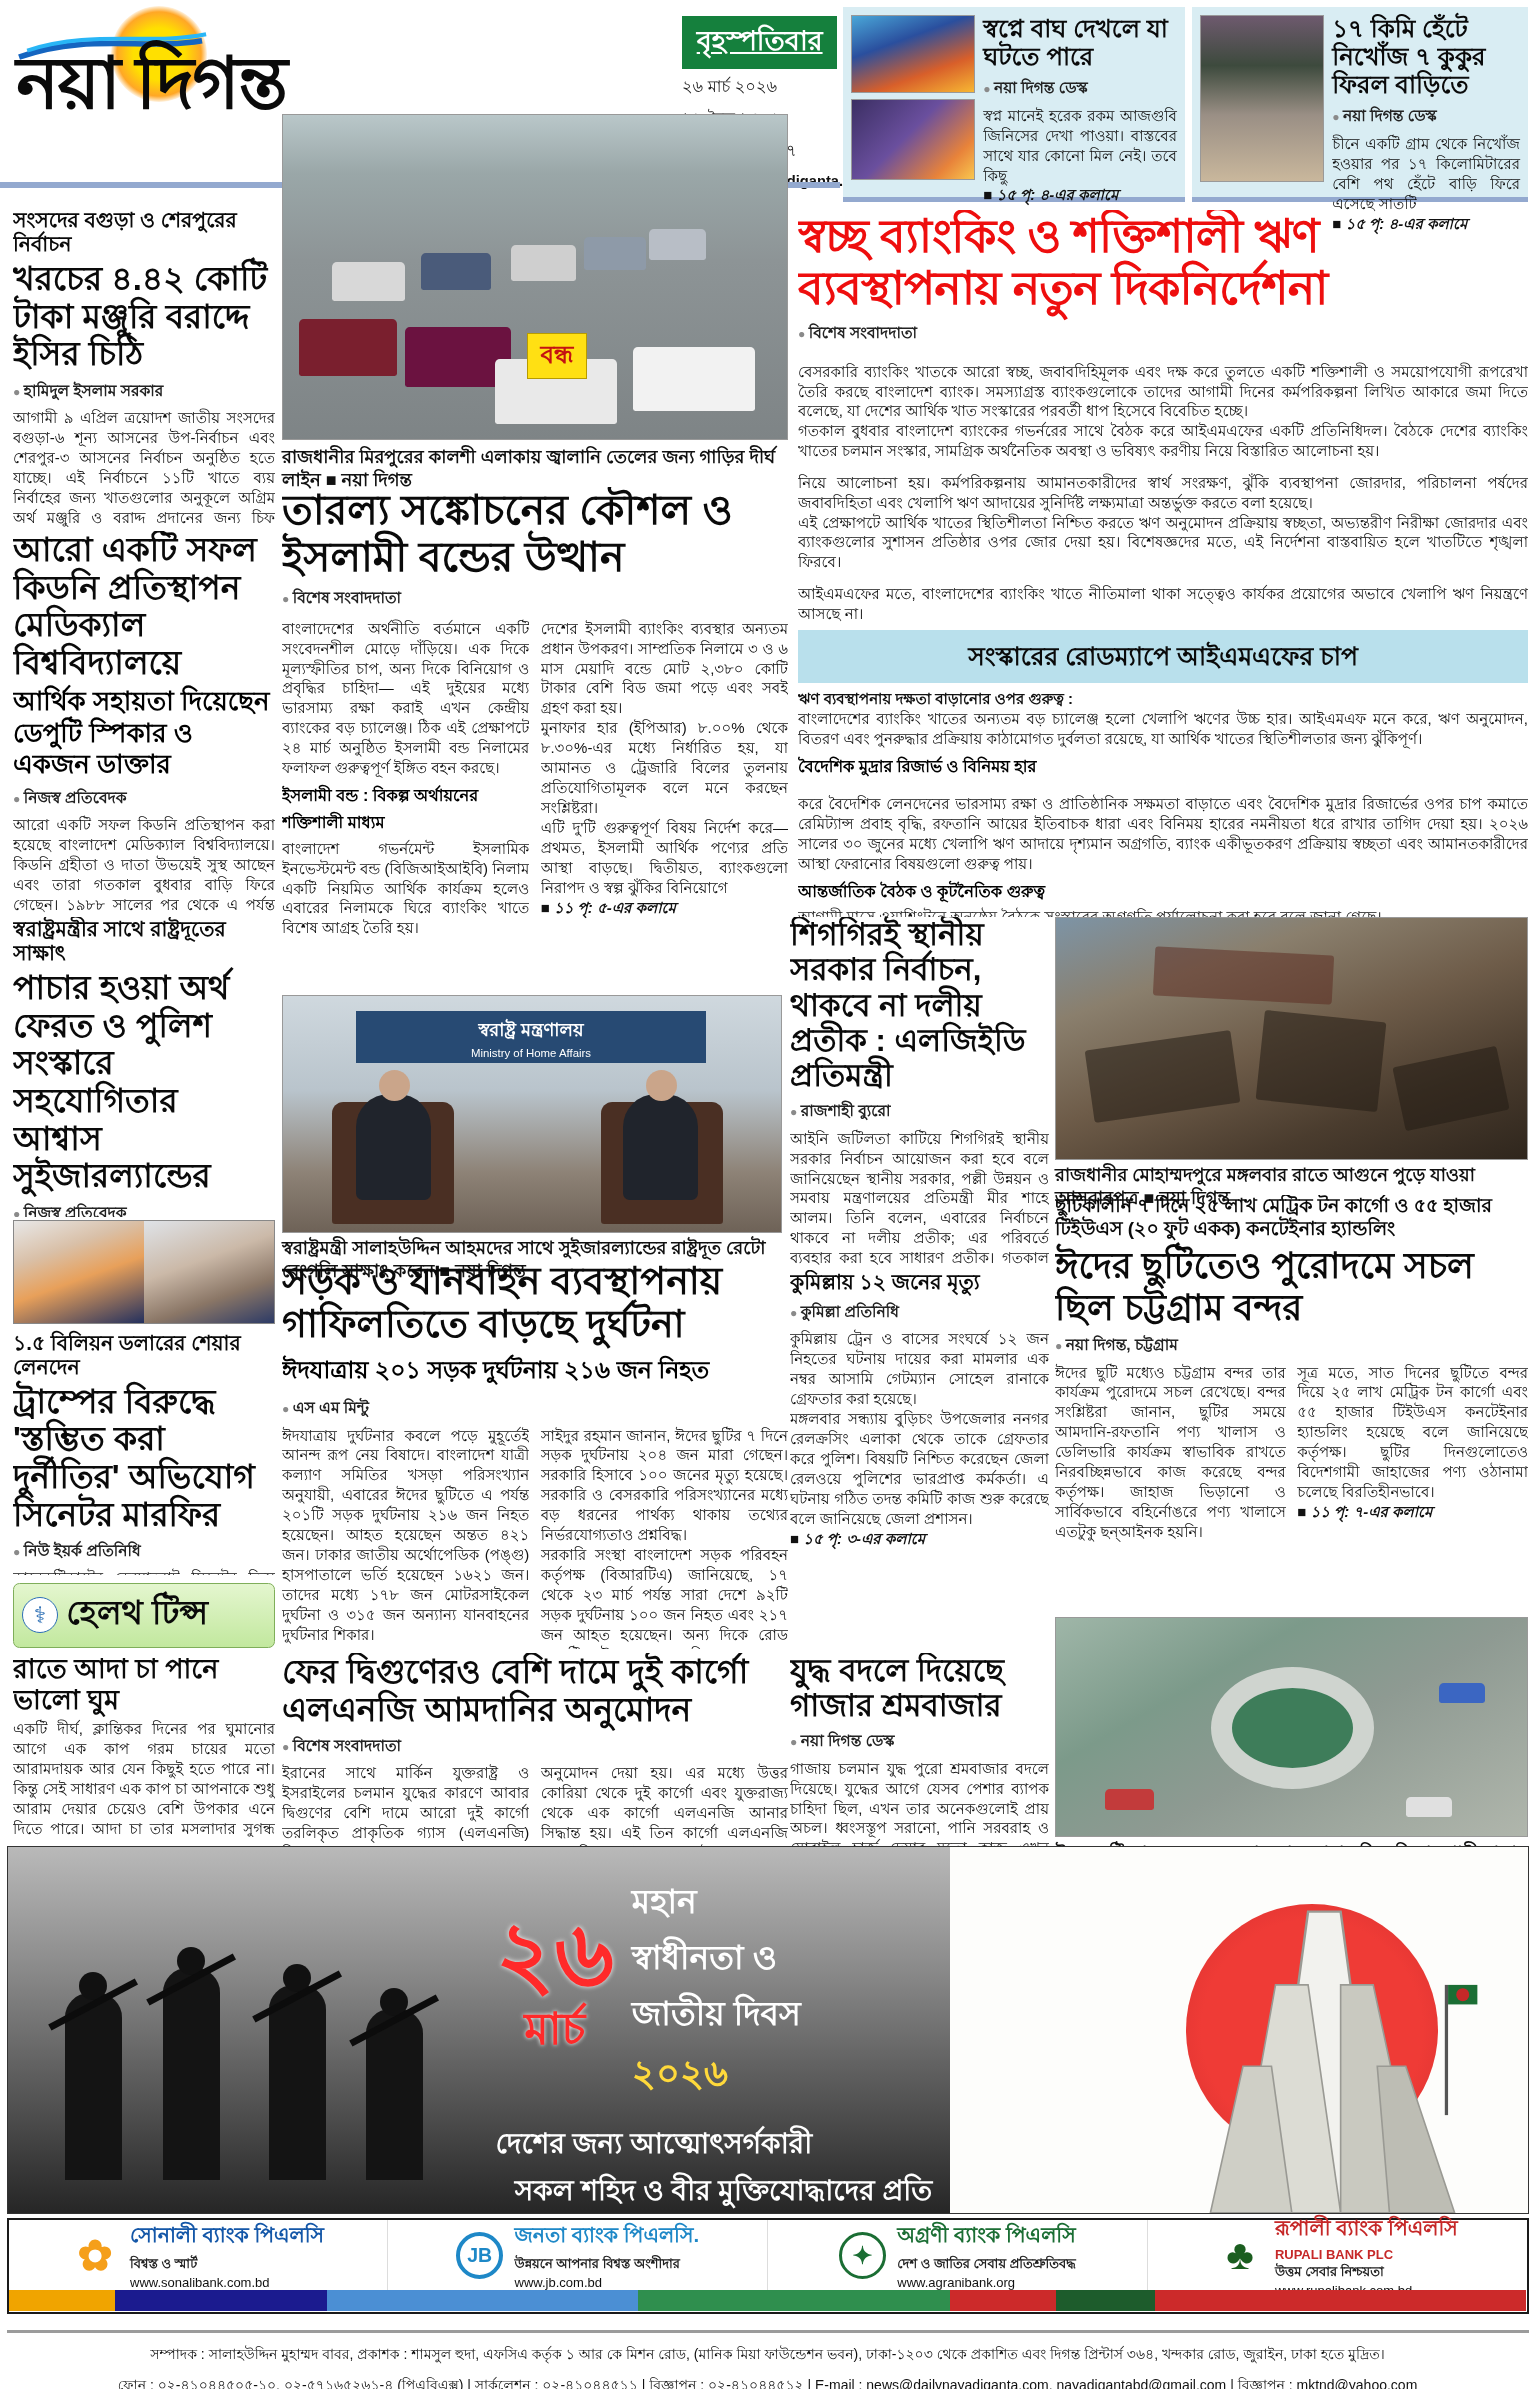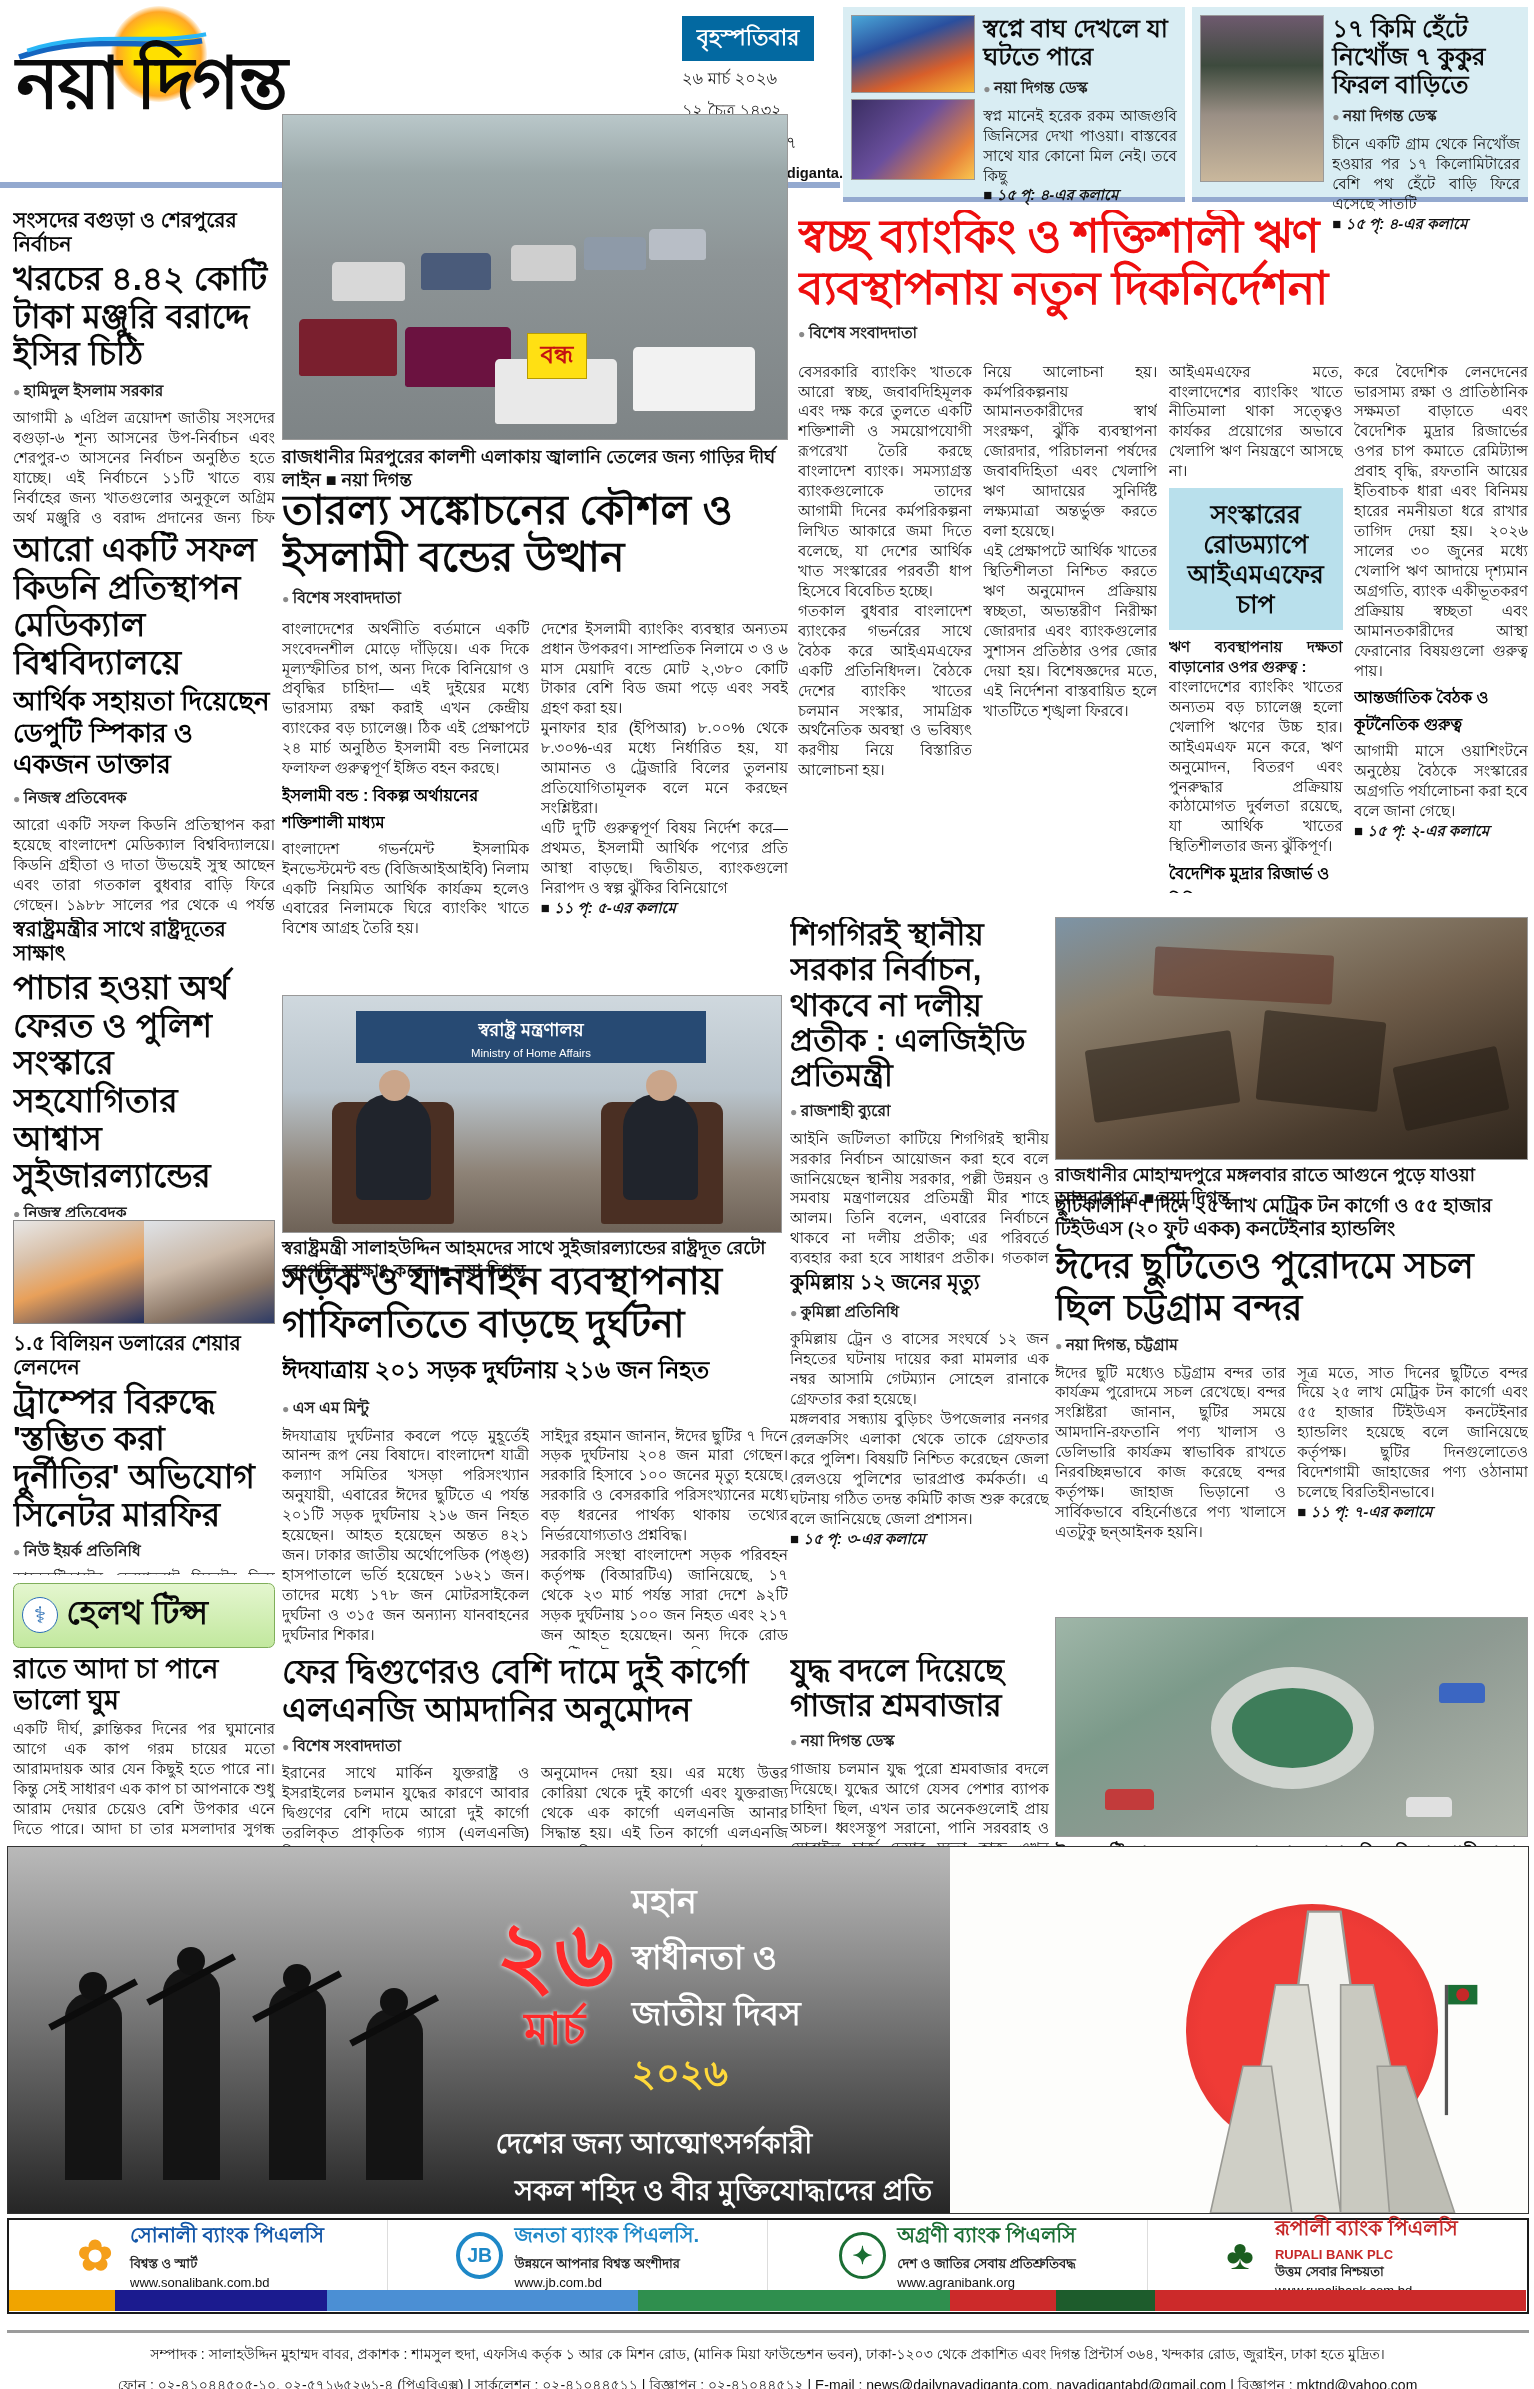--- a/index.html
+++ b/index.html
@@ -9,21 +9,21 @@
   .abs { position:absolute; }
 
   
   #logo { left:14.7px; top:4.9px; width:318px; height:99px; }
   #logo .sun { position:absolute; left:96px; top:1.6px; width:96px; height:96px; border-radius:50%;
     background:radial-gradient(circle, #ffe000 0 38%, #ffa726 62%, rgba(255,167,38,0) 72%); }
   #logo .waves { position:absolute; left:0; top:21px; }
   #logo .logo-text { position:absolute; left:1.6px; top:23px; font-size:72px; font-weight:900; color:#0a0a0a;
     font-family:"Liberation Serif", serif; letter-spacing:-1.6px; white-space:nowrap; }
   #dateblock { left:682px; top:16.3px; width:159px; }
-  #dateblock .weekday { display:inline-block; background:#0369a1; color:#fff; font-size:22px; font-weight:700; padding:4.1px 14.7px; }
+  #dateblock .weekday { display:inline-block; background:#15803d; color:#fff; font-size:27px; font-weight:700; padding:4.1px 14.7px;text-decoration:underline; }
   #dateblock .dline { font-size:16.3px; color:#222; margin-top:4.9px; }
   #dateblock .site { font-size:14.7px; font-weight:700; color:#111; margin-top:8.1px; }
   .mast-rule { left:0; top:182px; width:840px; height:5.7px; background:#93a9cf; }
 
   
   .topbox { top:6.5px; height:195px; background:#d9edf3; border-bottom:5.7px solid #93a9cf; padding:8.1px; display:flex; gap:8.1px; }
   #topbox1 { left:843px; width:342px; }
   #topbox2 { left:1192px; width:336px; }
   .topbox .imgcol { width:124px; display:flex; flex-direction:column; gap:6.5px; }
   .ph { border:0.8px solid #999; }
@@ -62,21 +62,21 @@
   #photo-traffic { left:282px; top:114px; width:506px; height:326px; background:
       linear-gradient(180deg,#b9c7c9 0%,#9aa7a8 18%,#8d9496 45%,#7e8486 100%); overflow:hidden; }
   .car { position:absolute; border-radius:4.9px 4.9px 2.4px 2.4px; }
   .sign-bondho { position:absolute; left:244px; top:218px; width:60px; height:46px; background:#ffe013; color:#c41212;
      font-size:24.4px; font-weight:900; display:flex; align-items:center; justify-content:center; border:1.6px solid #b79b00; }
   #cap-traffic { left:282px; top:446px; width:506px; }
 
   
   #lead { left:798px; top:210px; width:730px; height:707px; overflow:hidden; }
   #lead .hl-lead { font-size:46px; font-weight:800; color:#ee0e0e; line-height:1.14; letter-spacing:-0.8px; }
-  #lead .cols { margin-top:15px; }
+  #lead .cols { margin-top:15px;flex-direction:column; }
   #lead .col { height:531px; }
   .imf-box { background:#b9e0ec; padding:11.4px 8.1px; margin:6.5px 0; text-align:center; }
   .imf-box .t { font-size:25px; font-weight:800; line-height:1.2; color:#0a0a0a; }
   .lead-bold { font-weight:800; }
 
   
   #liq { left:282px; top:487px; width:506px; height:498px; overflow:hidden; }
   #liq .hl { font-size:41px; }
   #liq .cols { margin-top:6.5px; position:relative; }
   #liq .col { height:355px; }

